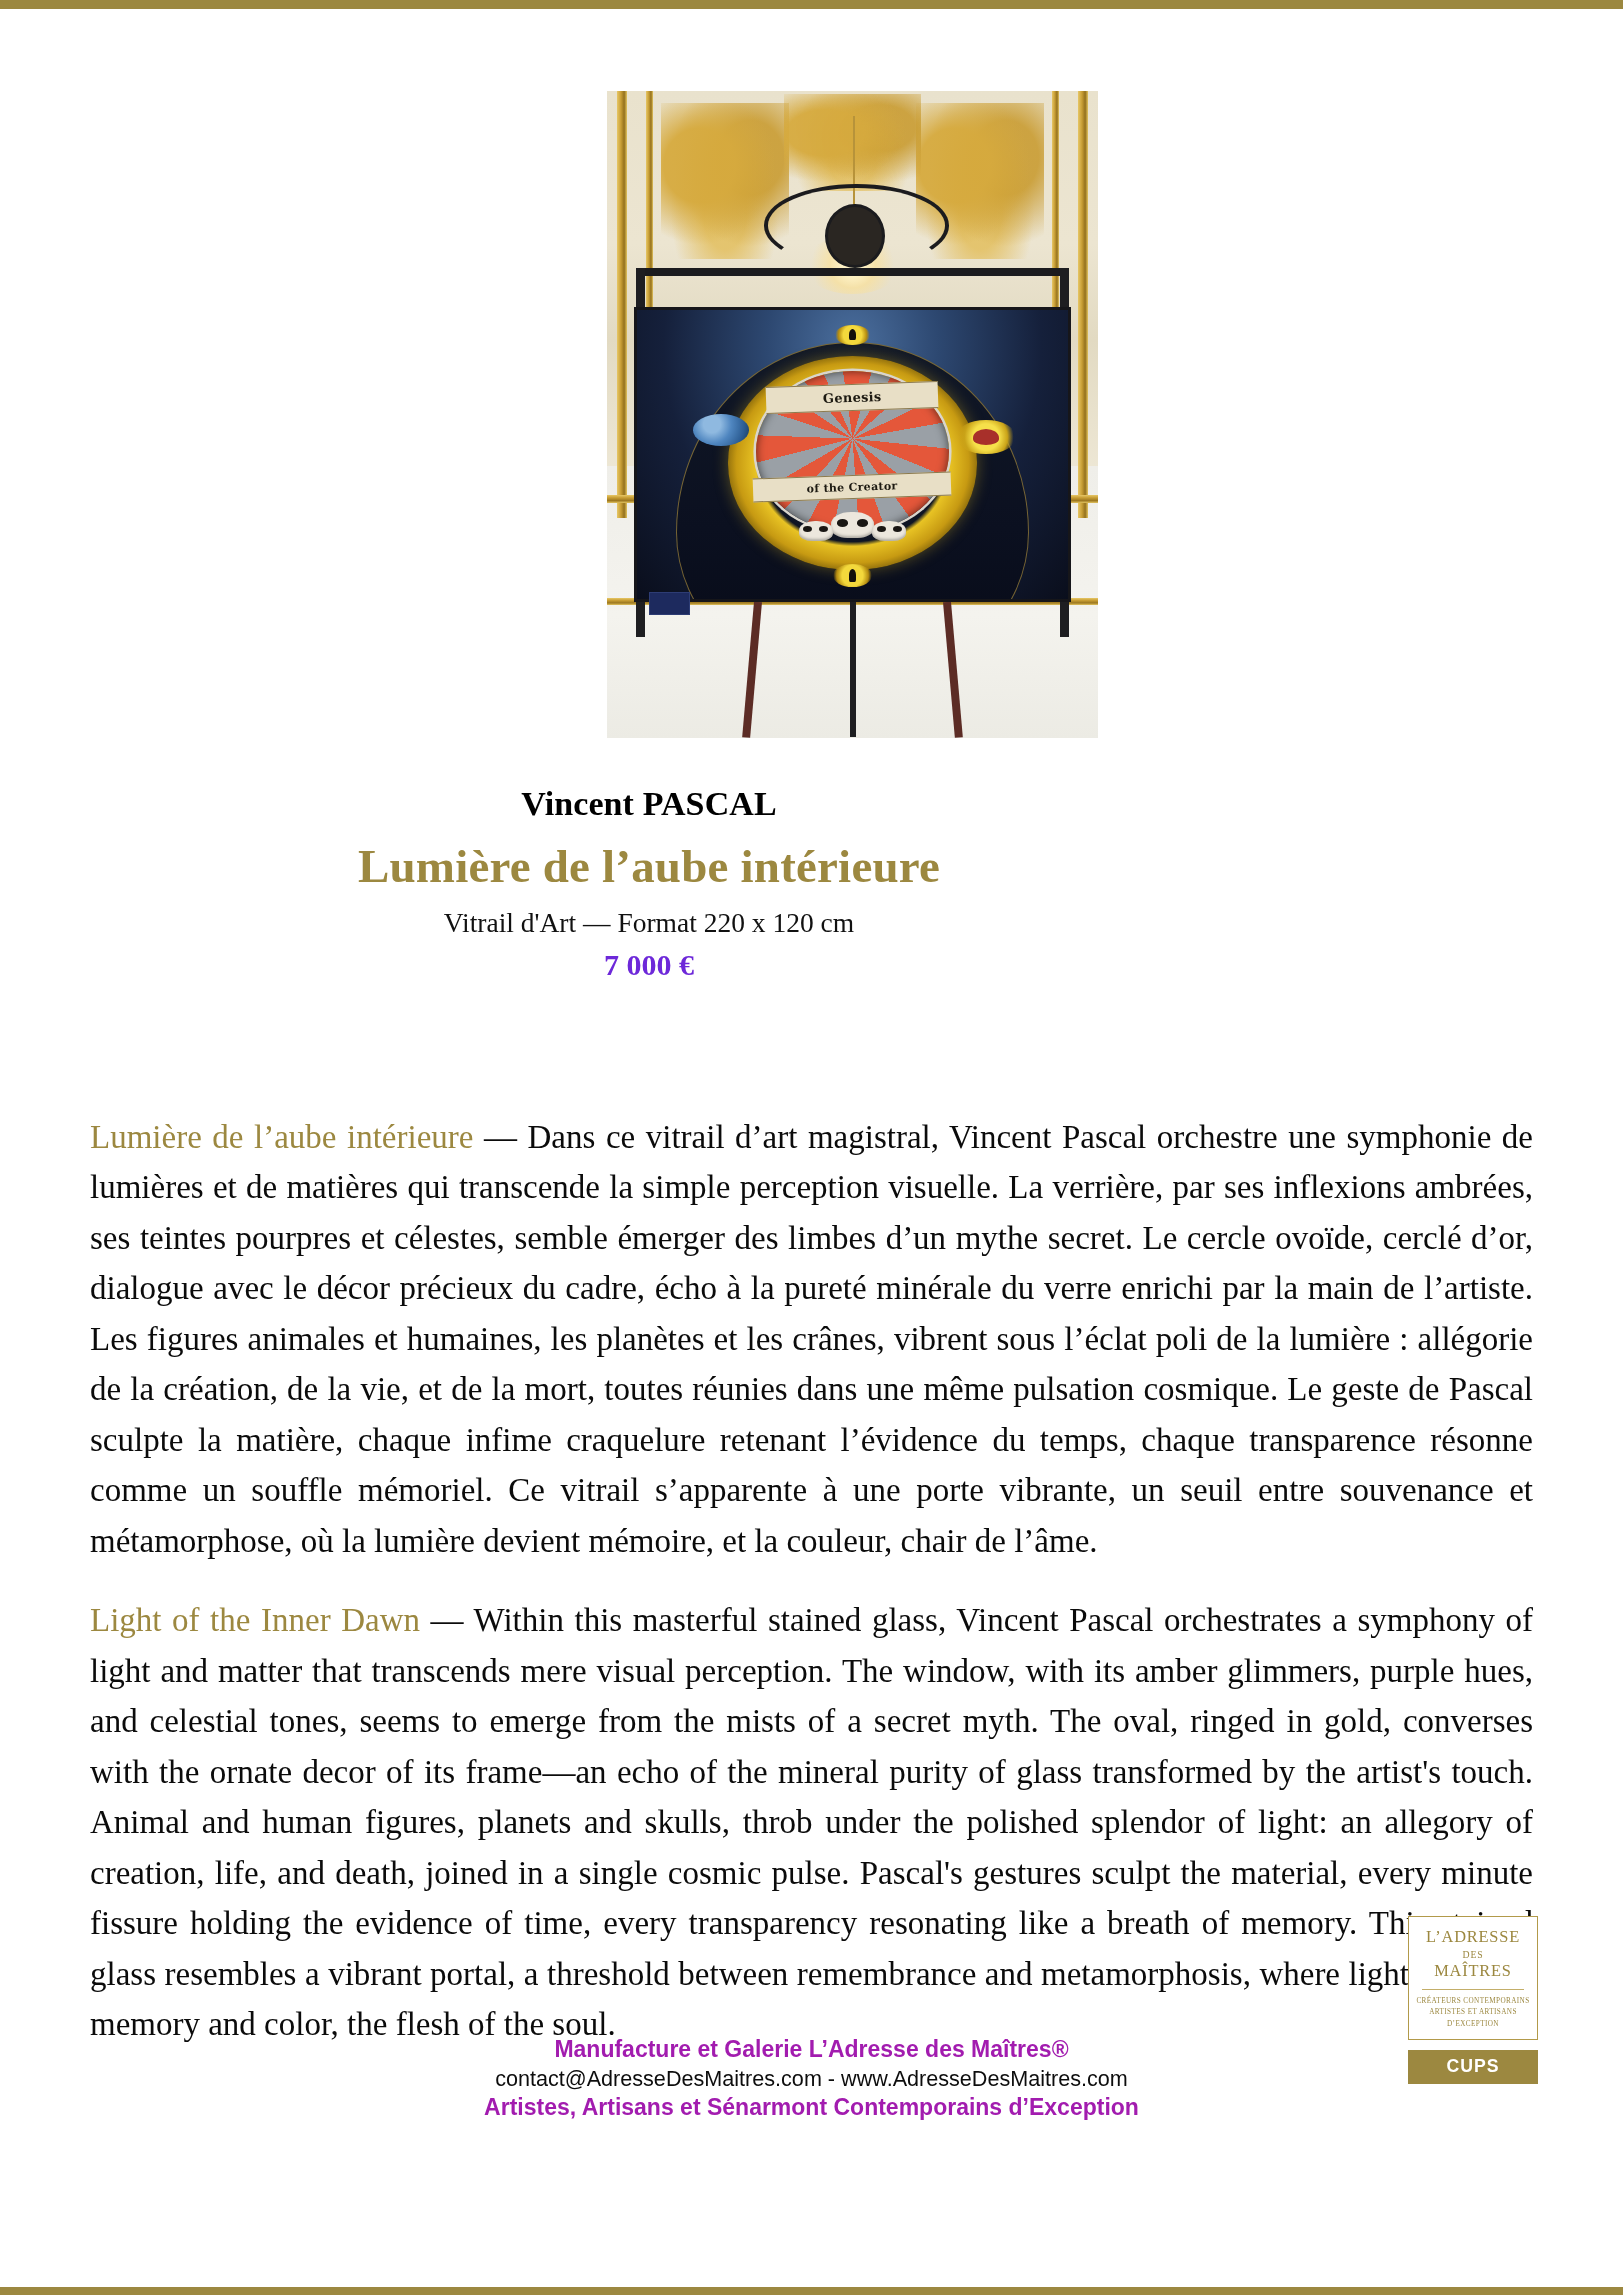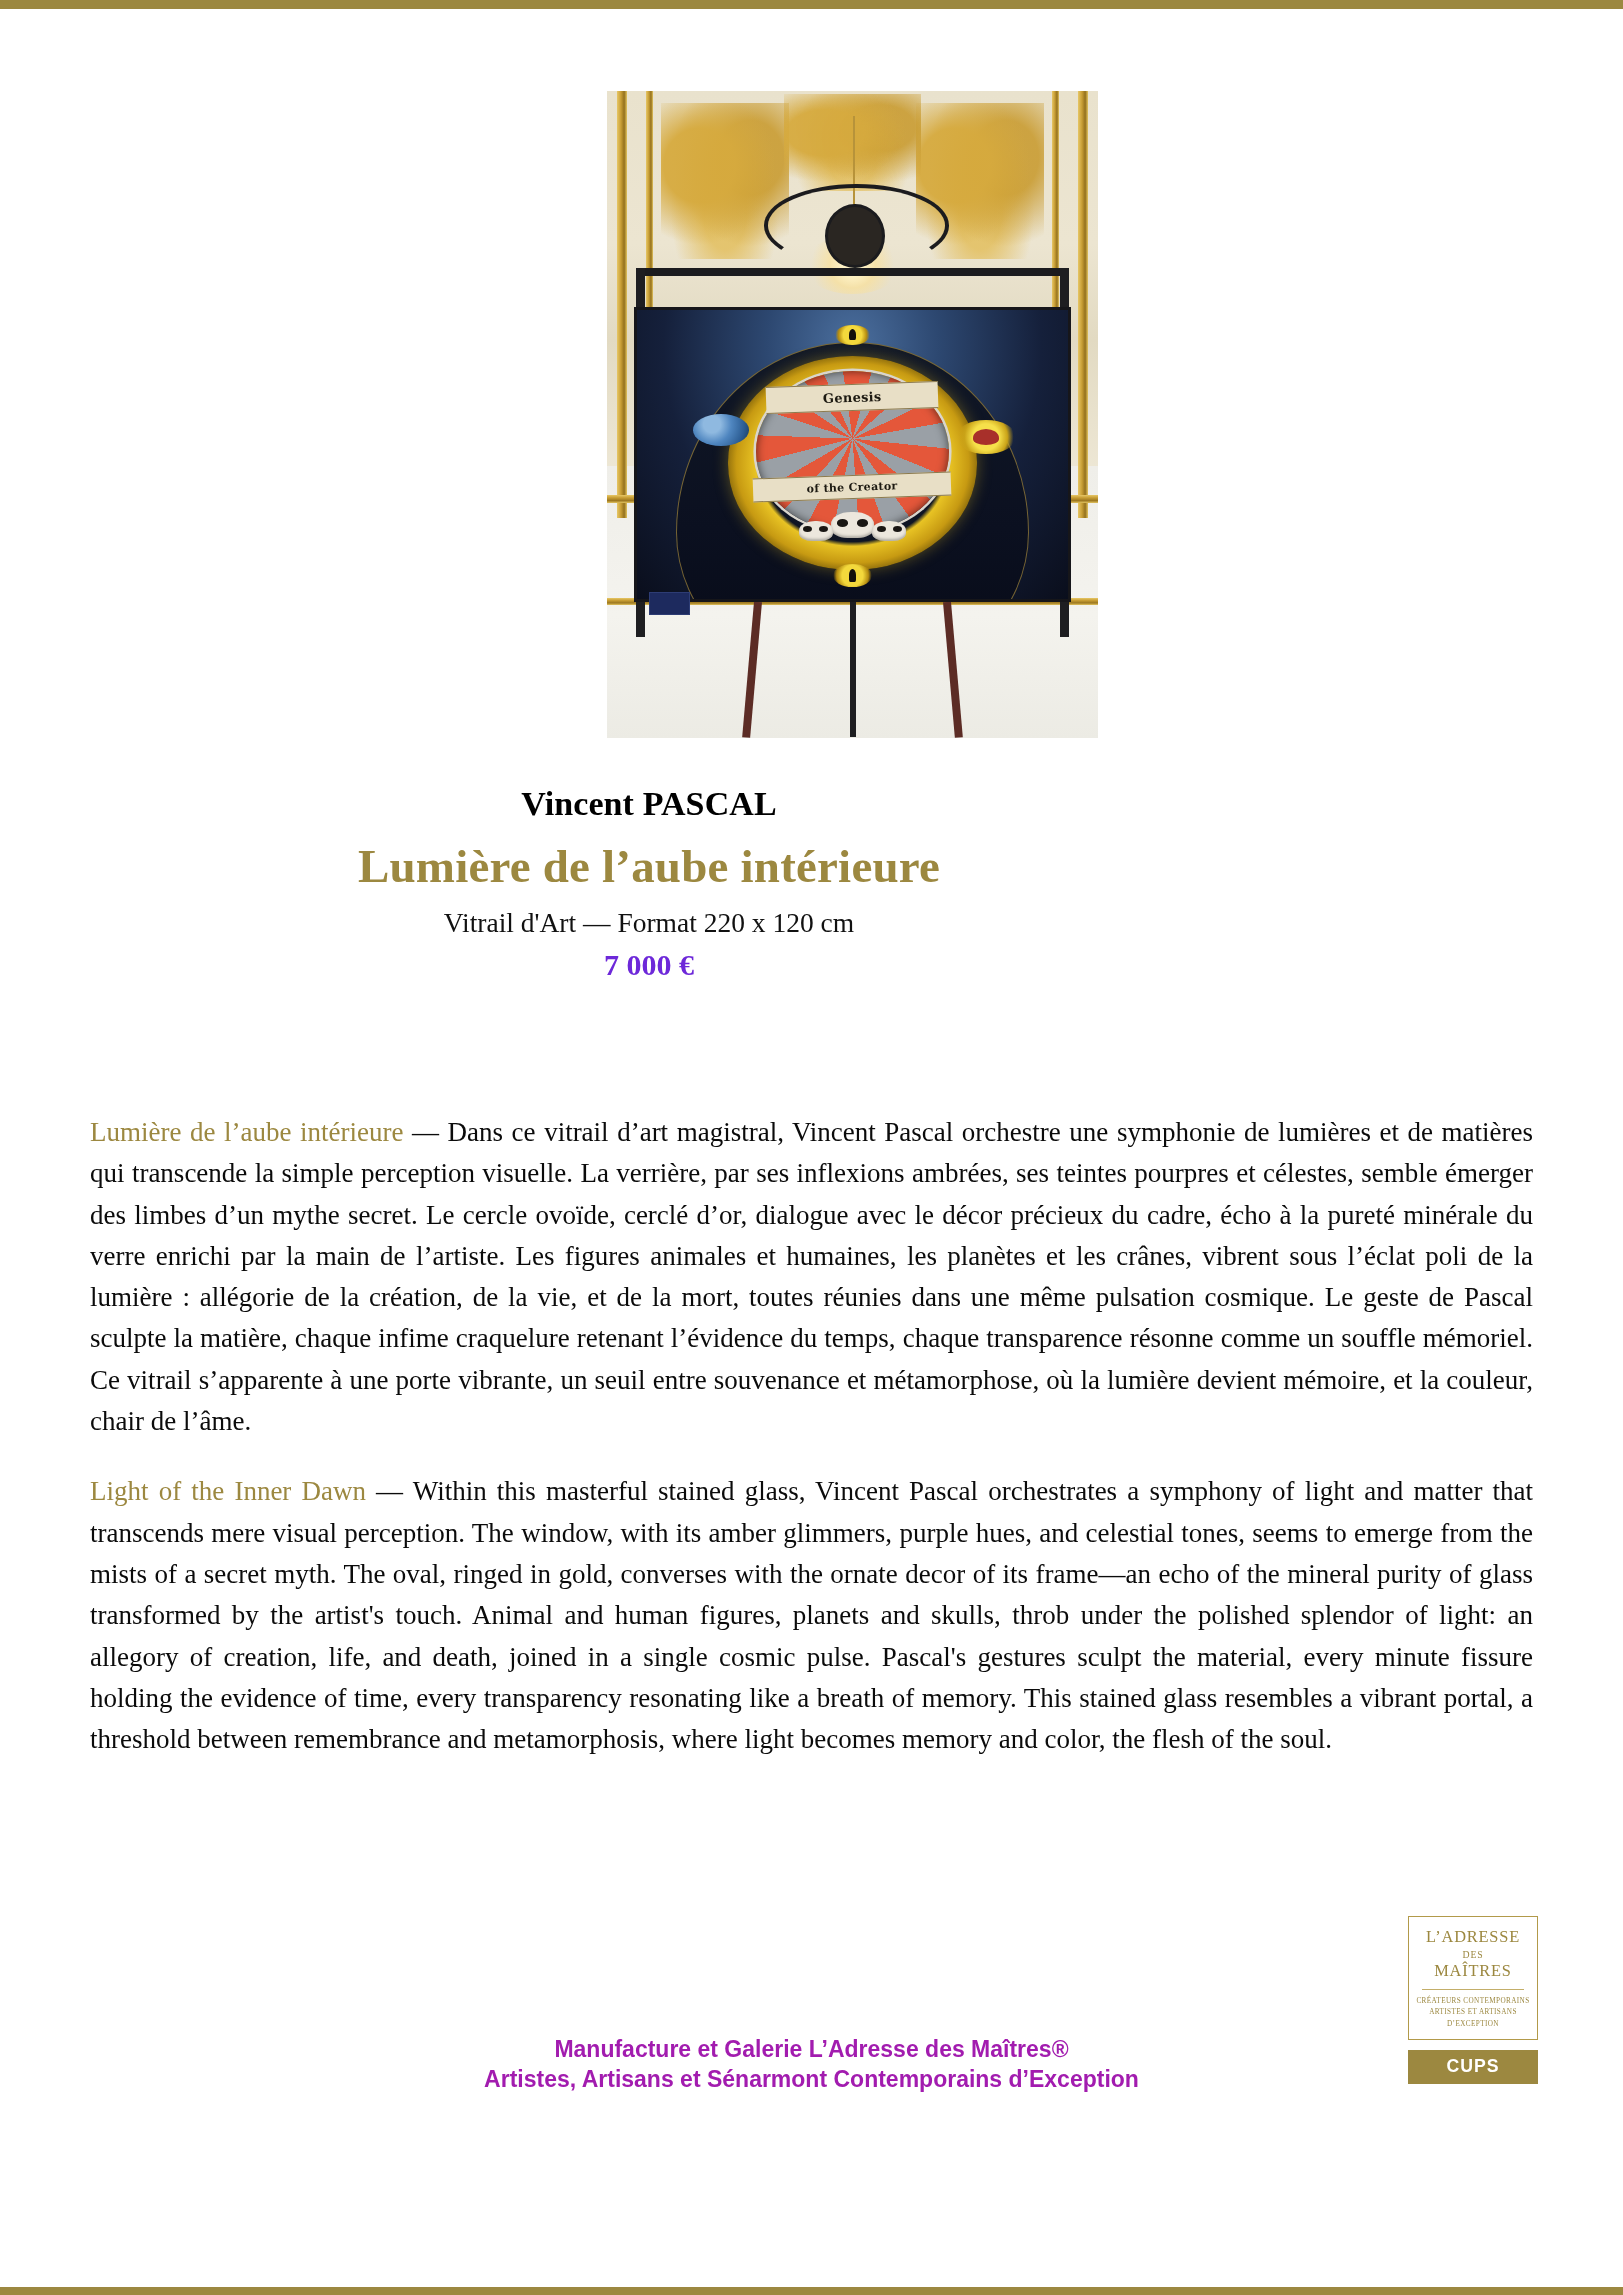--- a/index.html
+++ b/index.html
@@ -257,21 +257,21 @@
 
   
   .body-copy {
     position: absolute;
     left: 90px;
     top: 1112px;
     width: 1443px;
   }
   .para {
     font-family: "Liberation Serif", "DejaVu Serif", serif;
-    font-size: 27px;
+    font-size: 33px;
     line-height: 1.53;
     color: #0b0b0b;
     text-align: justify;
     margin: 0;
     font-stretch: condensed;
   }
   .para + .para { margin-top: 29px; }
   .lead-in {
     color: #9c8840;
   }
@@ -432,20 +432,21 @@
   </p>
 
   <p class="para">
     <span class="lead-in">Light of the Inner Dawn</span><span> — </span><span>Within this masterful stained glass, Vincent Pascal orchestrates a symphony of light and matter that transcends mere visual perception. The window, with its amber glimmers, purple hues, and celestial tones, seems to emerge from the mists of a secret myth. The oval, ringed in gold, converses with the ornate decor of its frame—an echo of the mineral purity of glass transformed by the artist's touch. Animal and human figures, planets and skulls, throb under the polished splendor of light: an allegory of creation, life, and death, joined in a single cosmic pulse. Pascal's gestures sculpt the material, every minute fissure holding the evidence of time, every transparency resonating like a breath of memory. This stained glass resembles a vibrant portal, a threshold between remembrance and metamorphosis, where light becomes memory and color, the flesh of the soul.</span>
   </p>
 
 </div>
 
 <div class="footer">
   <p class="footer-line footer-strong">Manufacture et Galerie L’Adresse des Maîtres®</p>
+  <p class="footer-line footer-plain">contact@AdresseDesMaitres.com - www.AdresseDesMaitres.com</p>
   <p class="footer-line footer-strong">Artistes, Artisans et Sénarmont Contemporains d’Exception</p>
 </div>
 
 <div class="logo-lockup">
   <div class="logo-box">
     <div class="logo-l1">L’ADRESSE</div>
     <div class="logo-l2">DES</div>
     <div class="logo-l3">MAÎTRES</div>
     <div class="logo-rule"></div>
     <div class="logo-sub">CRÉATEURS CONTEMPORAINS</div>

